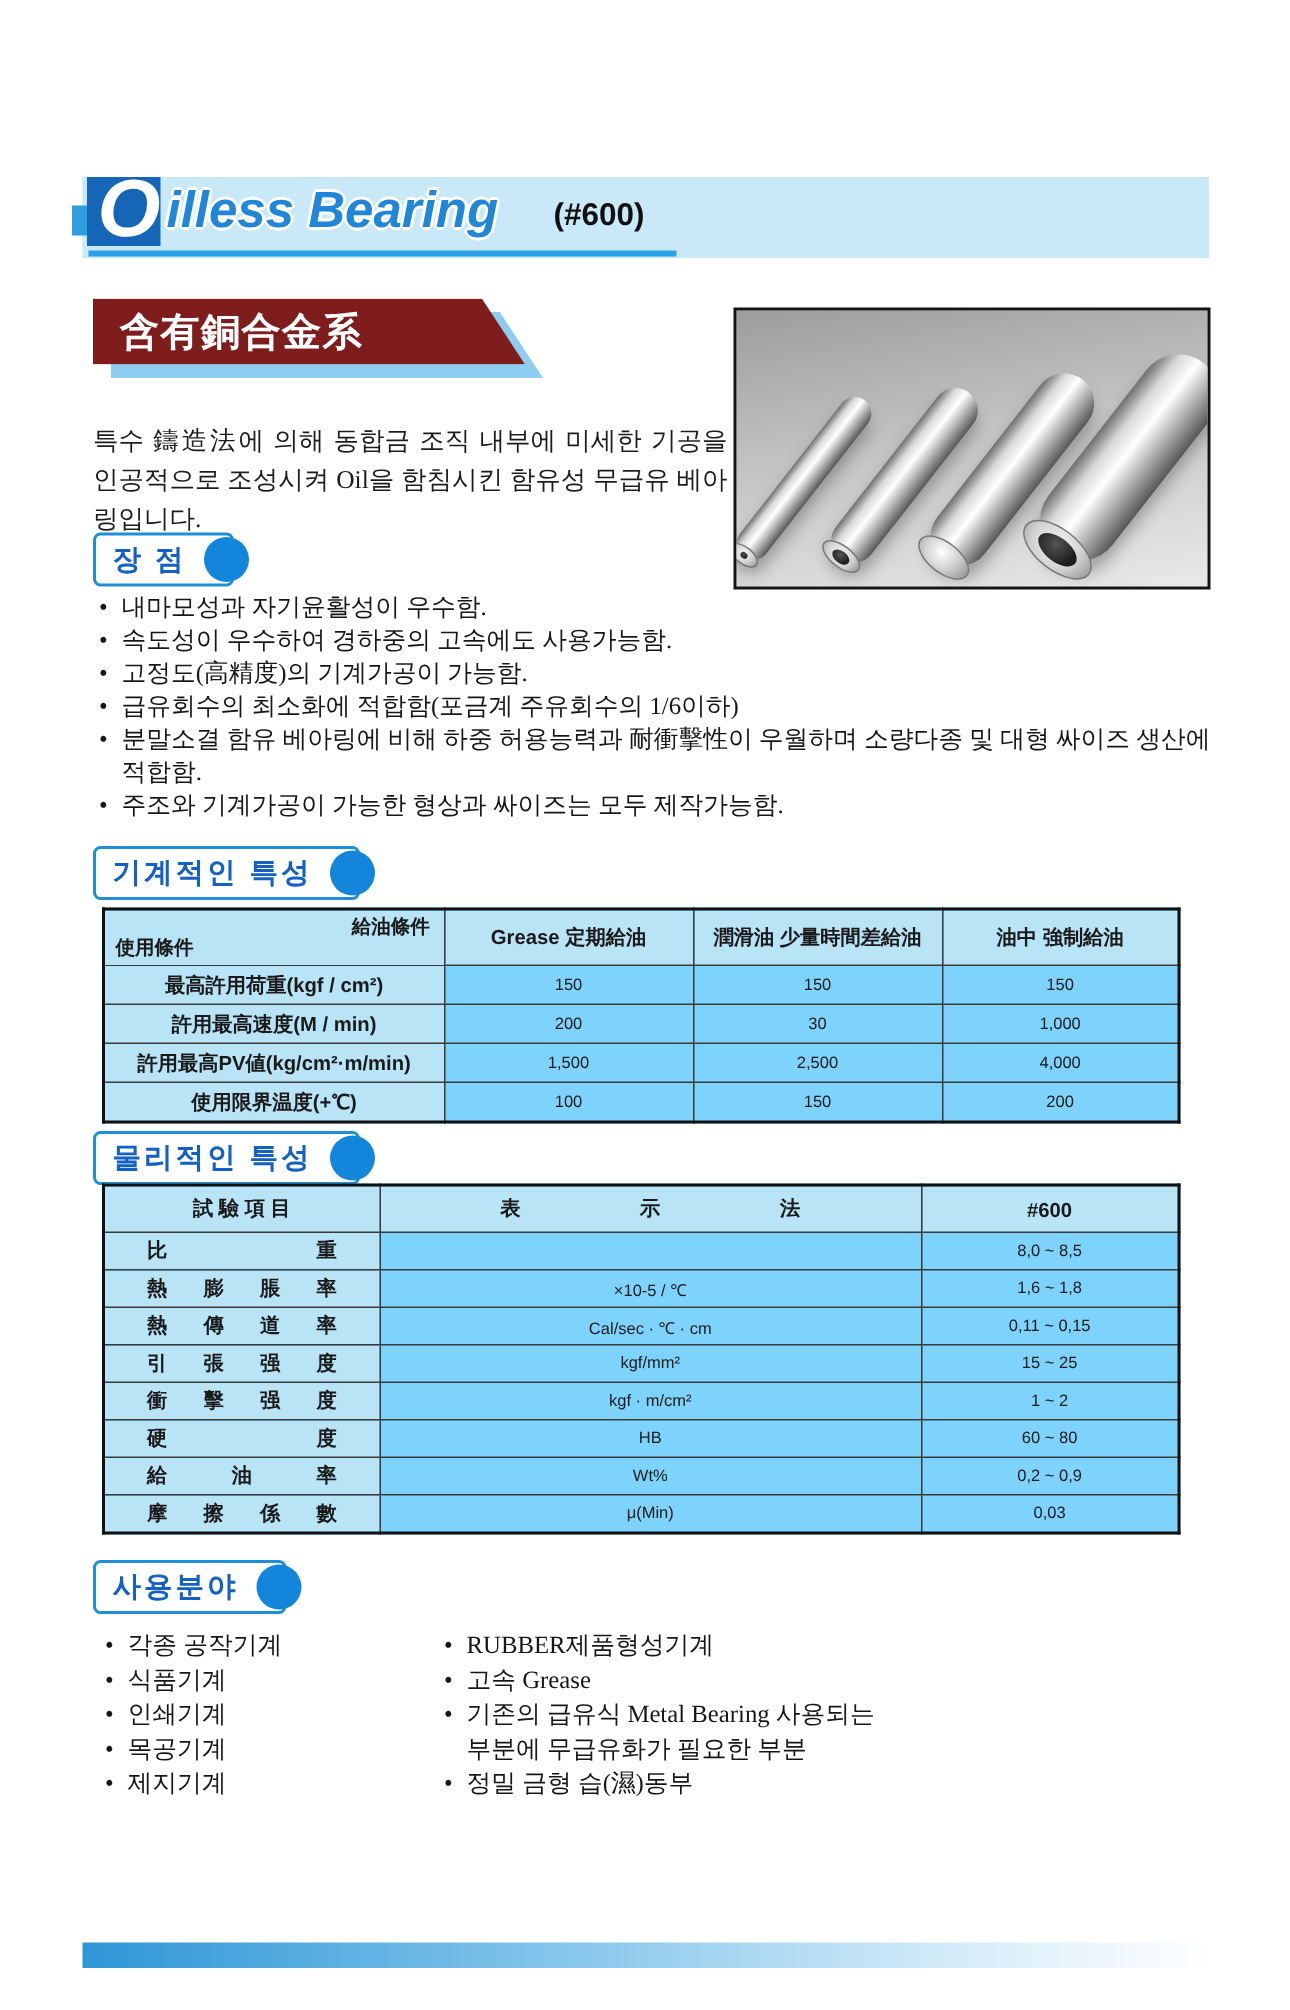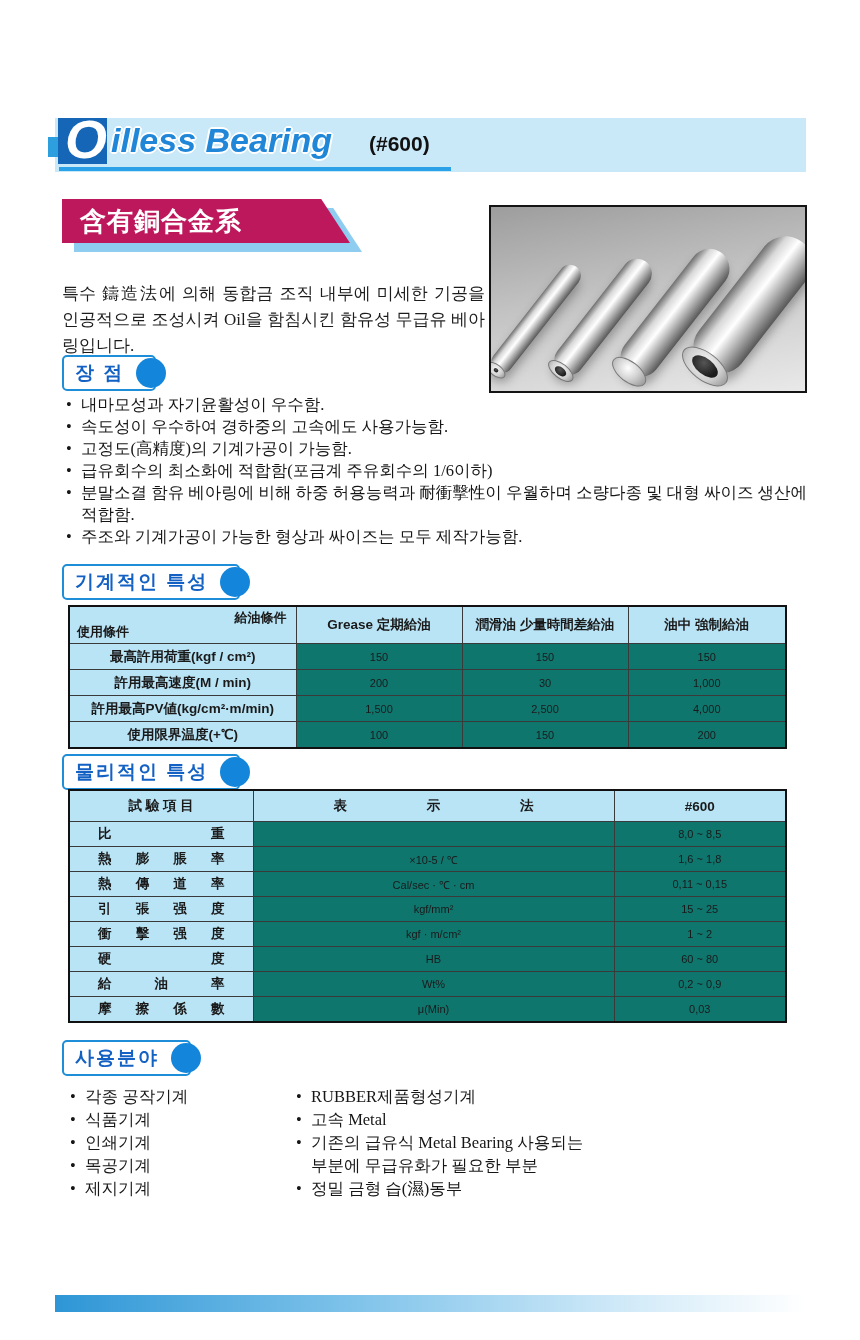--- a/index.html
+++ b/index.html
@@ -15,21 +15,21 @@
   .title-rest{position:absolute;left:56px;top:3px;font-style:italic;font-weight:bold;font-size:34px;
          color:#1f86d8;letter-spacing:0;
          text-shadow:-2px 0 #fff,2px 0 #fff,0 -2px #fff,0 2px #fff,-1px -1px #fff,1px 1px #fff,-1px 1px #fff,1px -1px #fff;}
   .title-code{position:absolute;left:314px;top:14px;font-weight:bold;font-size:21px;color:#111;}
   .banner-underline{position:absolute;left:4px;bottom:1px;width:392px;height:4px;background:#2ba2e8;}
 
   
   .flag-wrap{position:absolute;top:199px;left:62px;width:340px;height:56px;}
   .flag-shadow{position:absolute;left:12px;top:9px;width:288px;height:44px;background:#8ecdf0;
          clip-path:polygon(0 0,90% 0,100% 100%,0 100%);}
-  .flag{position:absolute;left:0;top:0;width:288px;height:44px;background:#be185d;
+  .flag{position:absolute;left:0;top:0;width:288px;height:44px;background:#7f1d1d;
          clip-path:polygon(0 0,90% 0,100% 100%,0 100%);
          color:#fff;font-weight:bold;font-size:26px;line-height:44px;padding-left:18px;box-sizing:border-box;
          letter-spacing:1px;}
 
   
   .photo{position:absolute;top:205px;left:489px;width:314px;height:184px;border:2px solid #141414;
          background:linear-gradient(170deg,#9d9d9d 0%,#c3c3c3 45%,#e9e9e9 100%);overflow:hidden;}
   .tube{position:absolute;border-radius:30px;
         background:linear-gradient(to right,#6f6f6f 0%,#d8d8d8 22%,#ffffff 45%,#b9b9b9 68%,#565656 100%);
         box-shadow:4px 8px 10px rgba(40,40,40,.35);}
@@ -52,21 +52,21 @@
         width:30px;height:30px;border-radius:50%;background:#1385da;}
 
   
   .adv{position:absolute;top:394px;left:66px;width:748px;
        font-family:"Liberation Serif",serif;font-size:16.5px;line-height:22px;color:#161616;}
   .adv ul,.apps ul{list-style:none;margin:0;padding:0;}
   .adv li{position:relative;padding-left:15px;}
   .adv li .b,.apps li .b{position:absolute;left:0;top:0;}
 
   
-  .dtable{border-collapse:collapse;table-layout:fixed;border:2px solid #111;background:#0f766e;}
+  .dtable{border-collapse:collapse;table-layout:fixed;border:2px solid #111;background:#7dd3fc;}
   .dtable th,.dtable td{border:1px solid #3a3a3a;padding:0;vertical-align:middle;text-align:center;
         font-size:13.5px;overflow:hidden;}
   .dtable .hdr{background:#b9e4f6;font-weight:bold;}
   .dtable .lbl{background:#b9e4f6;font-weight:bold;}
   .dtable .val{font-size:11px;font-weight:normal;}
   .mech{position:absolute;top:605px;left:68px;width:717px;}
   .mech thead th{height:36px;}
   .mech tbody th,.mech tbody td{height:25px;}
   .diag{position:relative;background-color:#b9e4f6;
         background-image:linear-gradient(to bottom right,transparent 49.5%,#3a3a3a 49.5%,#3a3a3a 50.6%,transparent 50.6%);}
@@ -269,21 +269,21 @@
   <div class="apps">
     <ul class="col-left">
         <li><span class="b">•</span><span class="t">각종 공작기계</span></li>
         <li><span class="b">•</span><span class="t">식품기계</span></li>
         <li><span class="b">•</span><span class="t">인쇄기계</span></li>
         <li><span class="b">•</span><span class="t">목공기계</span></li>
         <li><span class="b">•</span><span class="t">제지기계</span></li>
       </ul>
     <ul class="col-right">
         <li><span class="b">•</span><span class="t">RUBBER제품형성기계</span></li>
-        <li><span class="b">•</span><span class="t">고속 Metal</span></li>
+        <li><span class="b">•</span><span class="t">고속 Grease</span></li>
         <li><span class="b">•</span><span class="t">기존의 급유식 Metal Bearing 사용되는</span></li>
         <li class="nb"><span class="t">부분에 무급유화가 필요한 부분</span></li>
         <li><span class="b">•</span><span class="t">정밀 금형 습(濕)동부</span></li>
       </ul>
   </div>
 
   <div class="bottom-bar"></div>
 
 </div>
 

